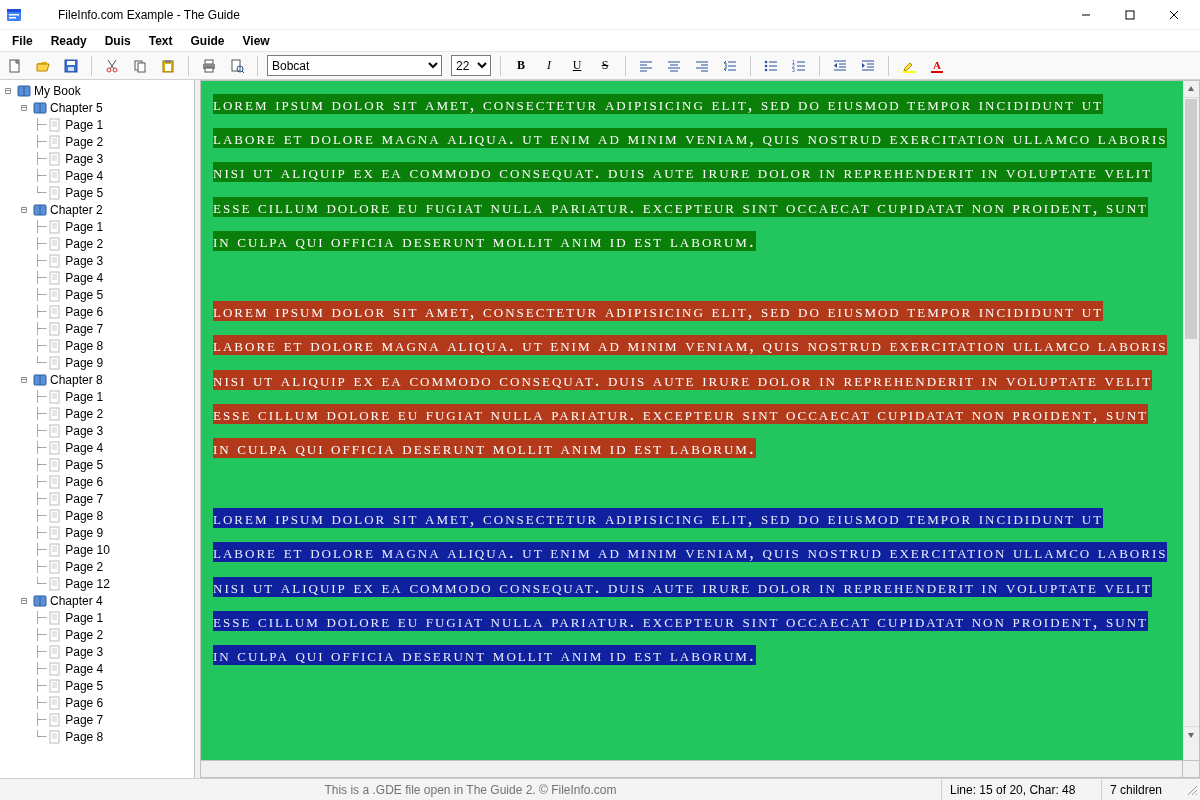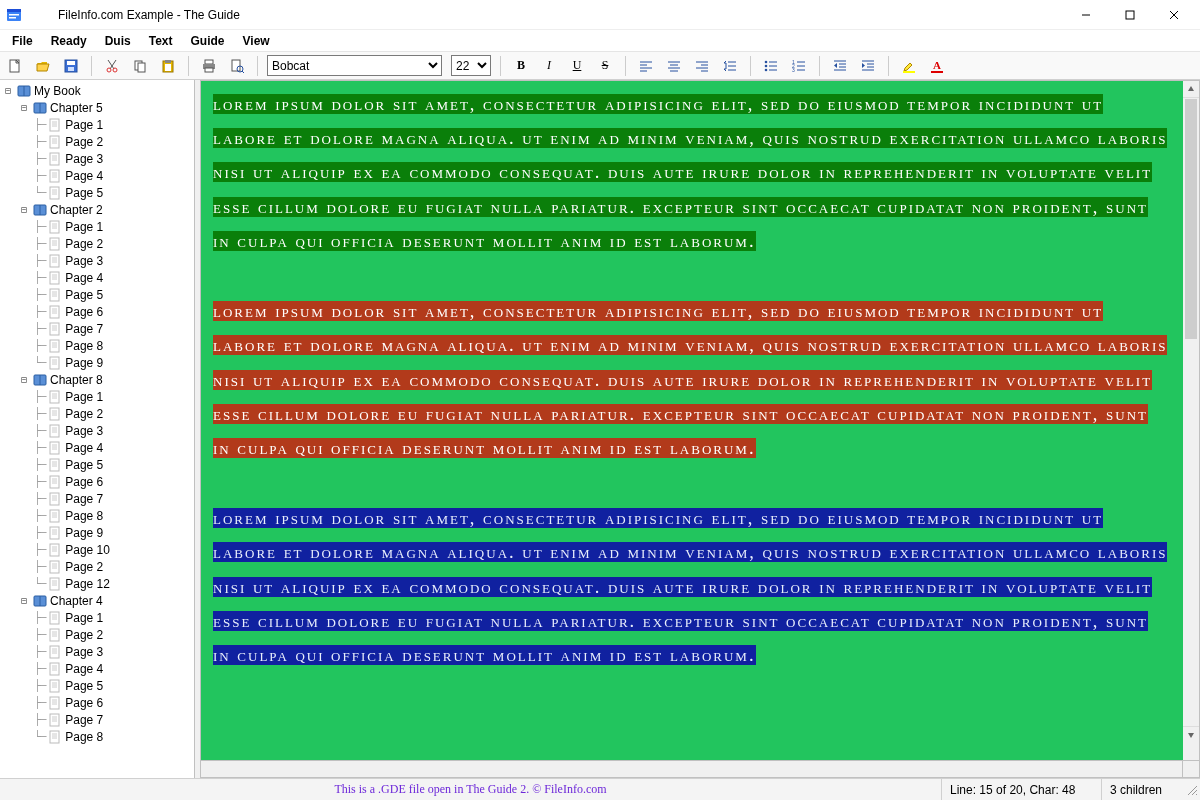--- a/index.html
+++ b/index.html
@@ -54,21 +54,21 @@
   .hscroll-row { height:17px; display:flex;}
   .hscroll { flex:1; background:#f0f0f0; border:1px solid #c0c0c0; border-top:none;}
   .corner { width:17px;height:17px;background:#f0f0f0;border:1px solid #c0c0c0;border-top:none;border-left:none;}
 
   
   .editor-col { flex:1; display:flex; flex-direction:column; min-width:0;}
 
   
   .statusbar { height:22px; border-top:1px solid #d0d0d0; display:flex; align-items:center; font-size:12px; background:#f4f4f4;}
   .statusbar .cell { padding:0 8px; height:100%; display:flex; align-items:center; border-right:1px solid #d0d0d0;}
-  .statusbar .grow { flex:1; justify-content:center; color:#6d28d9;font-family:Liberation Serif, serif;}
+  .statusbar .grow { flex:1; justify-content:center; color:#737373;}
   .statusbar .grip { width:18px; display:flex; justify-content:flex-end; align-items:flex-end; padding:2px;}
   .statusbar .cell.first { width:195px;}
 </style>
 </head>
 <body>
 
 <div class="titlebar">
   <svg class="app-icon" viewBox="0 0 16 16">
       <rect x="1" y="2" width="14" height="12" rx="1" fill="#3b82f6"></rect>
       <rect x="1" y="2" width="14" height="3" fill="#1d4ed8"></rect>
@@ -795,21 +795,21 @@
     <div class="hscroll-row">
       <div class="hscroll"></div>
       <div class="corner"></div>
     </div>
   </div>
 </div>
 
 <div class="statusbar">
   <div class="cell grow">This is a .GDE file open in The Guide 2. © FileInfo.com</div>
   <div class="cell" style="width:160px;">Line: 15 of 20, Char: 48</div>
-  <div class="cell" style="width:80px;border-right:none;">3 children</div>
+  <div class="cell" style="width:80px;border-right:none;">7 children</div>
   <div class="grip">
       <svg width="12" height="12">
         <line x1="2" y1="11" x2="11" y2="2" stroke="#999"></line>
         <line x1="6" y1="11" x2="11" y2="6" stroke="#999"></line>
         <line x1="10" y1="11" x2="11" y2="10" stroke="#999"></line>
       </svg>
     </div>
 </div>
 
 </body></html>

